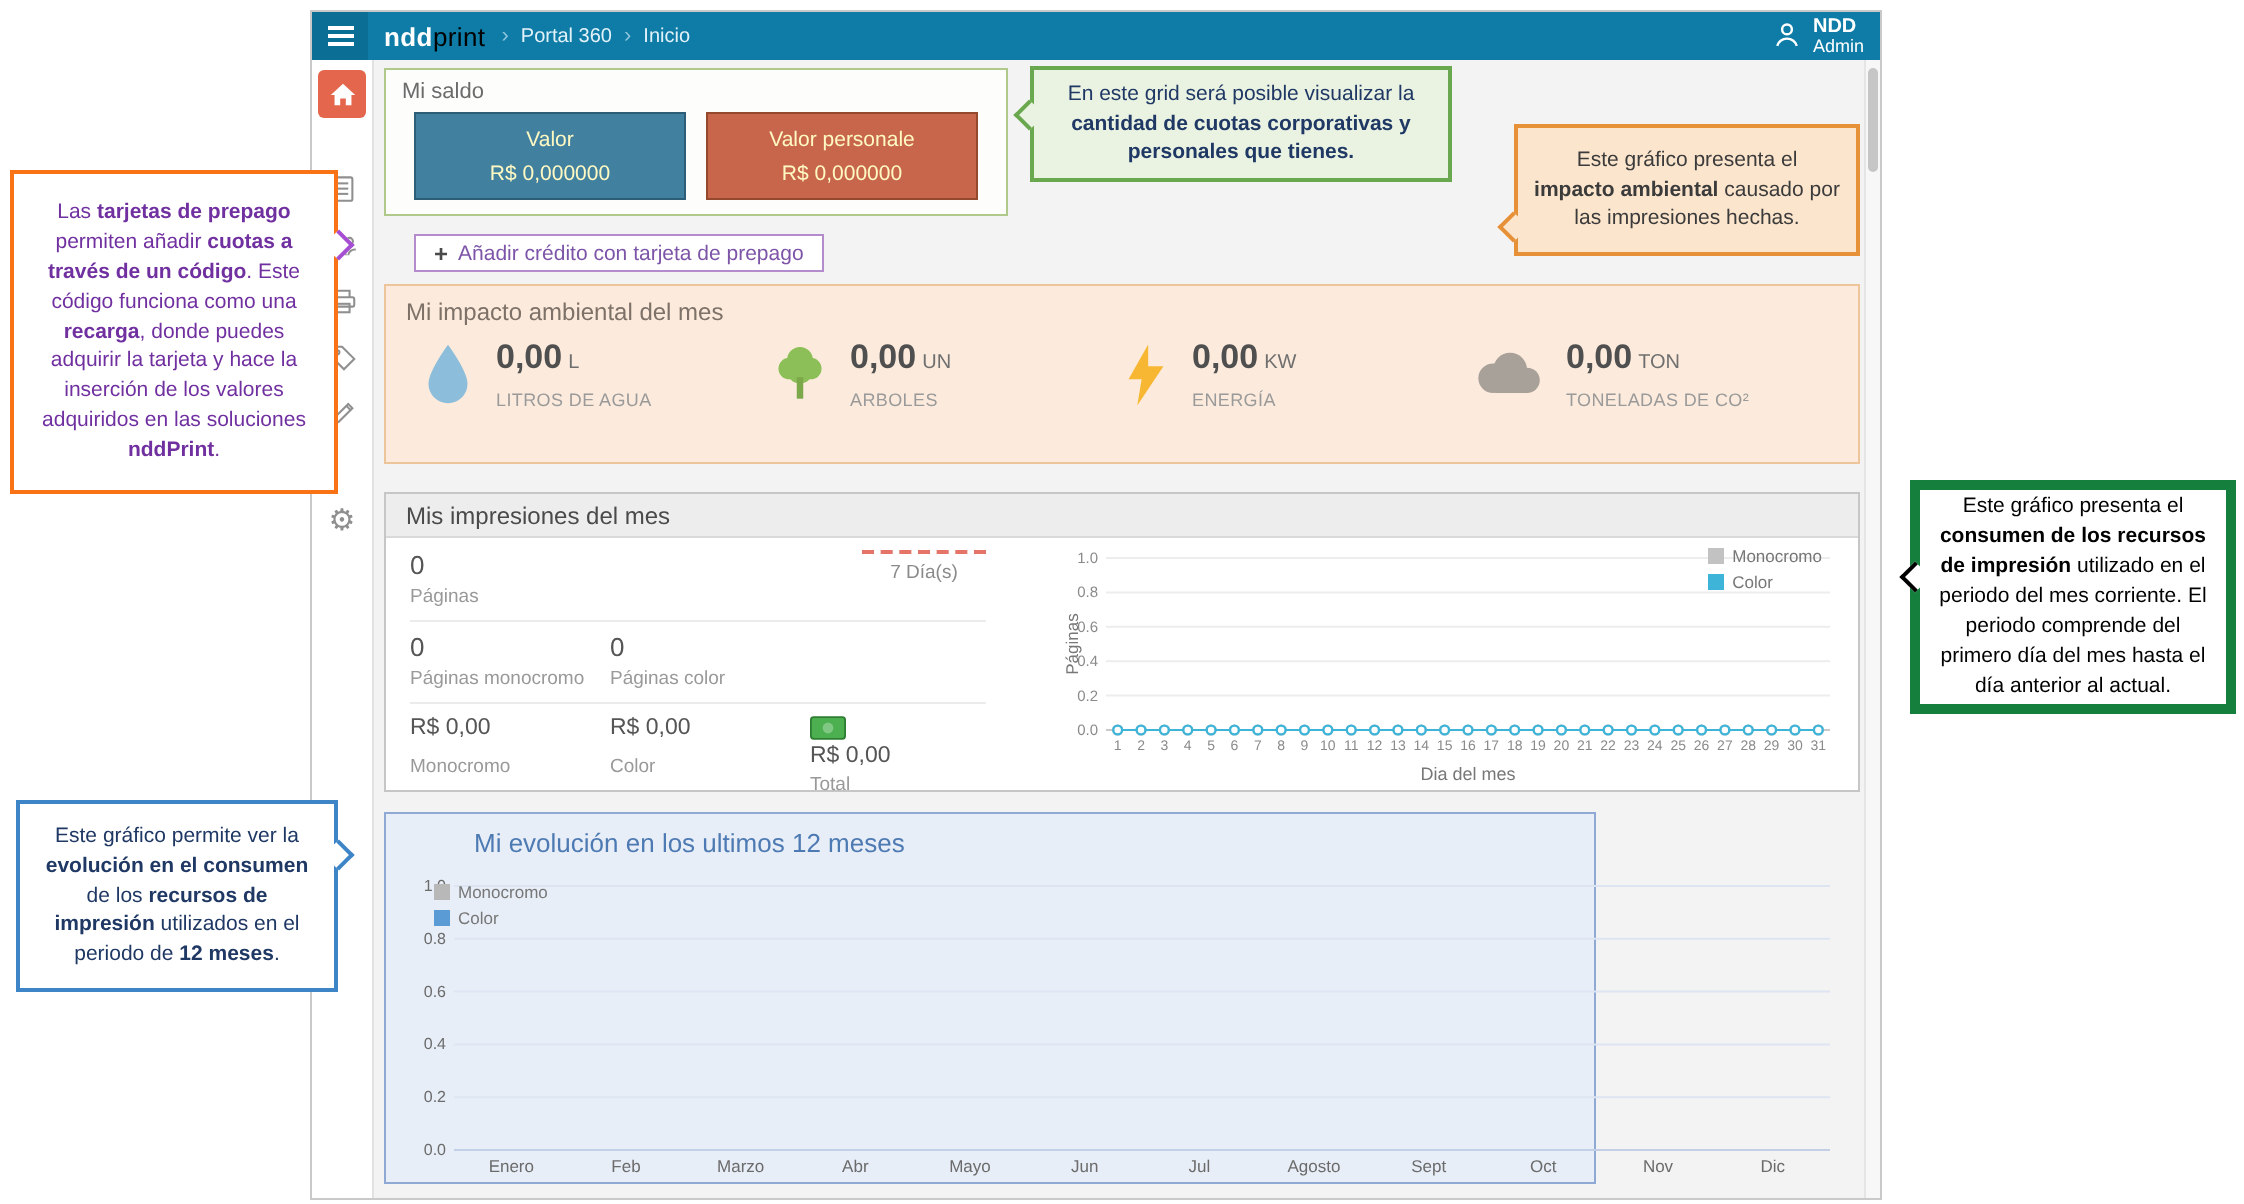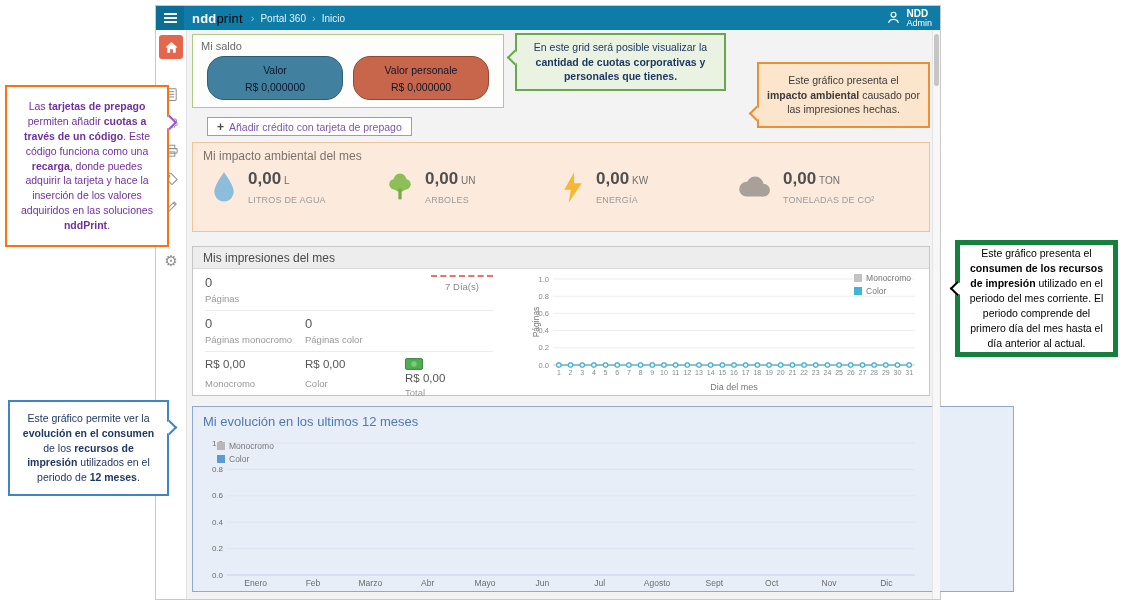--- a/index.html
+++ b/index.html
@@ -38,21 +38,21 @@
   .gear-glyph { font-size:15px; color:#8f8f8f; line-height:1; }
 
   
   .content { position:absolute; left:31px; top:24px; right:8px; bottom:0; background:#f3f3f3; }
   .panel { position:absolute; }
   .p-title { font-size:11px; color:#6b6b6b; padding:5px 8px 4px; }
 
   
   .p-saldo { left:5px; top:4px; width:312px; height:74px; background:#fdfefb; border:1px solid #aec98a; }
   .cards { display:flex; gap:10px; padding:0 14px; }
-  .bcard { width:138px; height:44px; color:#0f172a; text-align:center; padding-top:7px;border-radius:17px; }
+  .bcard { width:138px; height:44px; color:#fef9c3; text-align:center; padding-top:7px; }
   .bcard.teal { background:#41809f; border:1px solid #2c5e78; }
   .bcard.orange { background:#c8664b; border:1px solid #94482e; }
   .bl { font-size:10.5px; }
   .bv { font-size:10.5px; margin-top:5px; }
 
   .add-credit { position:absolute; left:20px; top:87px; height:19px; padding:0 9px;
                 background:#fff; border:1px solid #b48ccb; color:#7d55a8; font-size:10.5px;
                 display:flex; align-items:center; gap:5px; cursor:pointer; }
   .plus { color:#4a4a4a; font-weight:bold; font-size:12px; }
 
@@ -84,21 +84,21 @@
   .tot .clab { margin-top:3px; }
   .tot .cval { margin-top:2px; }
   .chart1 { position:absolute; left:338px; top:22px; width:392px; height:124px; }
   .legend { position:absolute; }
   .legend1 { right:12px; top:4px; }
   .legend2 { left:24px; top:34px; }
   .lg-row { display:flex; align-items:center; gap:4px; font-size:8.5px; color:#777; margin-bottom:3px; }
   .lg-sq { width:8px; height:8px; display:inline-block; }
 
   
-  .p-evo { left:5px; top:376px; width:822px; height:186px; background:#e8eef8; border:1px solid #8fa9d4; }
+  .p-evo { left:5px; top:376px; width:606px; height:186px; background:#e8eef8; border:1px solid #8fa9d4;padding-left:34px; }
   .p-evo .p-title { font-size:13px; color:#4d7ab2; padding:7px 10px 2px; }
   .chart2 { position:absolute; left:4px; top:26px; width:730px; height:158px; }
 
   
   .scrollbar { position:absolute; right:0; top:24px; width:8px; bottom:0; background:#f7f7f7;
                border-left:1px solid #e5e5e5; cursor:pointer; }
   .sb-thumb { position:absolute; left:1px; right:1px; top:4px; height:52px; background:#c6c6c6; border-radius:3px; }
 
   
   .callout { position:absolute; font-size:10.5px; text-align:center; line-height:1.42;

